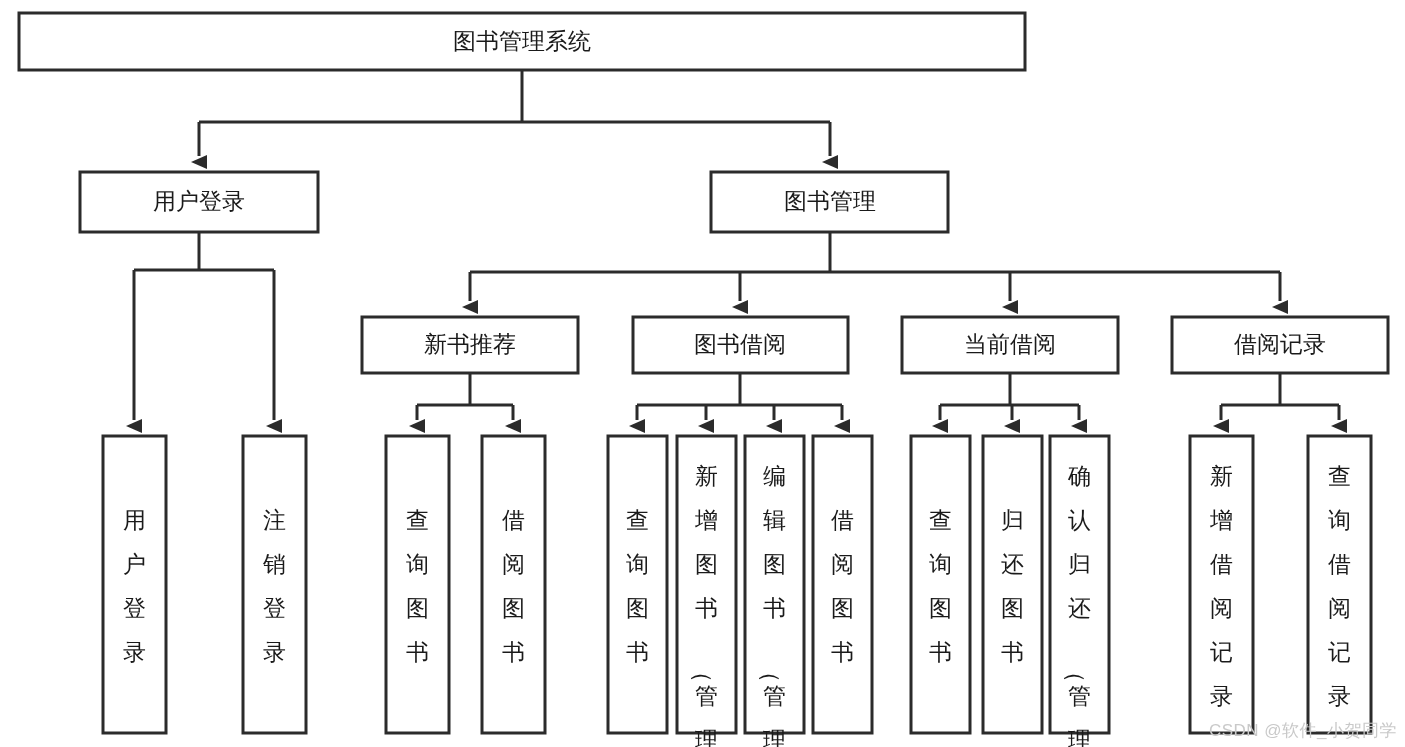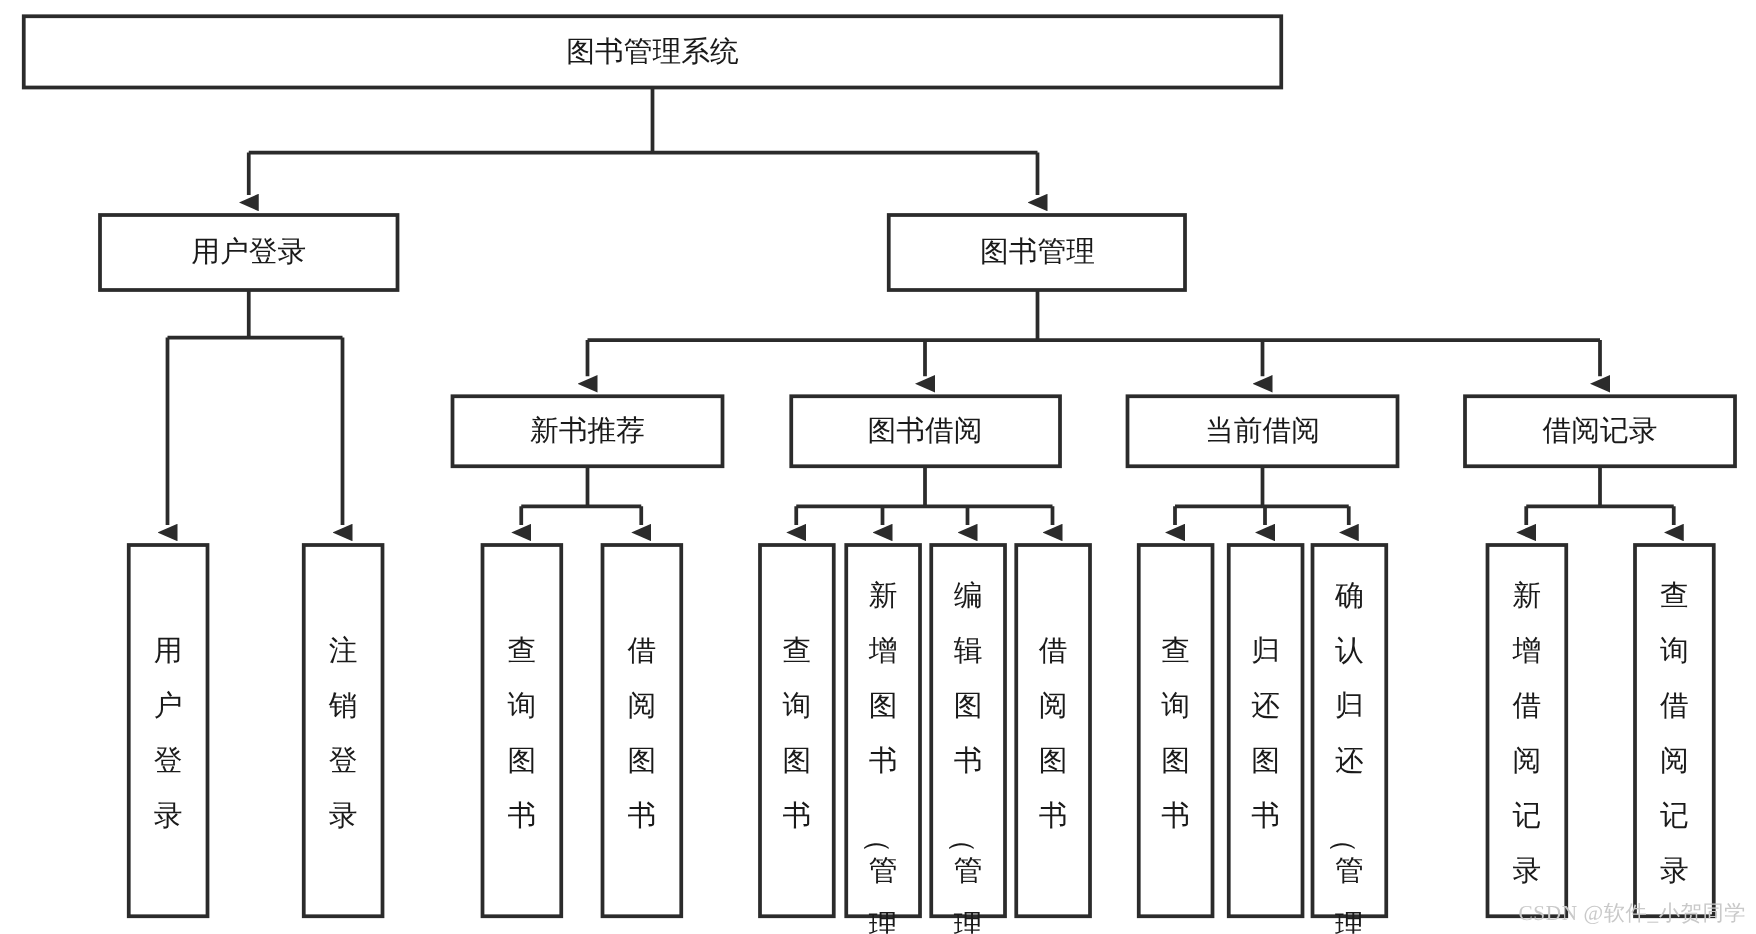--- a/index.html
+++ b/index.html
@@ -53,21 +53,21 @@
   .node-label-v {
     font-family: "Liberation Sans", "DejaVu Sans", sans-serif;
     font-size: 23px;
     fill: #1a1a1a;
     text-anchor: middle;
   }
   .watermark {
     position: absolute;
     right: 8px;
     bottom: 5px;
-    font-family: Liberation Serif, serif;
+    font-family: Liberation Sans, sans-serif;
     font-size: 17px;
     color: #c9c9c9;
     white-space: nowrap;
     letter-spacing: 0.5px;
     user-select: none;
   }
 </style>
 </head>
 <body>
 

